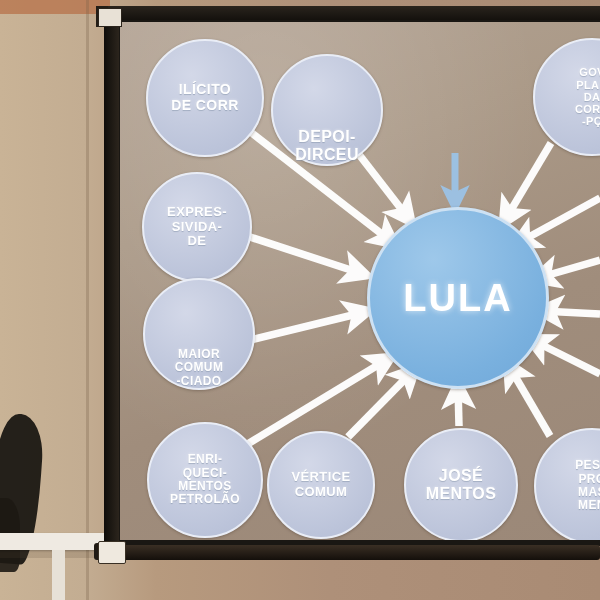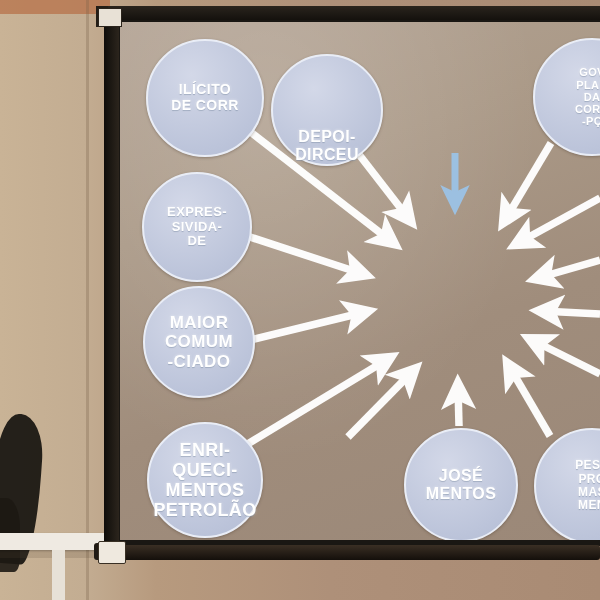--- a/index.html
+++ b/index.html
@@ -146,51 +146,60 @@
             <span>-PÇ</span>
           </div>
         </div>
         <div class="node pale" style="left: 22px; top: 150px; width: 106px; height: 106px; font-size: 13px;">
           <div>
             <span>EXPRES-</span>
             <span>SIVIDA-</span>
             <span>DE</span>
           </div>
         </div>
-        <div class="node pale" style="left: 23px; top: 264px; width: 108px; height: 108px; font-size: 17px;">
+        <div class="node pale" style="left: 23px; top: 256px; width: 108px; height: 108px; font-size: 12px; align-items: flex-end;">
           <div>
             <span>MAIOR</span>
             <span>COMUM</span>
             <span>-CIADO</span>
           </div>
         </div>
-        <div class="node pale" style="left: 27px; top: 400px; width: 112px; height: 112px; font-size: 18px;">
+        <div class="node pale" style="left: 27px; top: 400px; width: 112px; height: 112px; font-size: 12px;">
           <div>
             <span>ENRI-</span>
             <span>QUECI-</span>
             <span>MENTOS</span>
             <span>PETROLÃO</span>
           </div>
         </div>
+        <div class="node pale" style="left: 147px; top: 409px; width: 104px; height: 104px; font-size: 13px;">
+          <div>
+            <span>VÉRTICE</span>
+            <span>COMUM</span>
+          </div>
+        </div>
         <div class="node pale" style="left: 284px; top: 406px; width: 110px; height: 110px; font-size: 16px;">
           <div>
             <span>JOSÉ</span>
             <span>MENTOS</span>
           </div>
         </div>
         <div class="node pale" style="left: 414px; top: 406px; width: 112px; height: 112px; font-size: 12px;">
           <div>
             <span>PESS</span>
             <span>PRO</span>
             <span>MAS</span>
             <span>MEN</span>
           </div>
         </div>
       </div>
 
+    <div class="node center" id="center-node" style="left: 247px; top: 185px; width: 176px; height: 176px;">
+      <span>LULA</span>
+    </div>
   </div>
 
   <div class="screen-bottom-bar"></div>
   <div class="screen-corner-tab2"></div>
   <div class="screen-corner-tab"></div>
   <div class="screen-bottom-knob"></div>
   <div class="screen-bottom-tip"></div>
 </div>
 
 </body></html>

